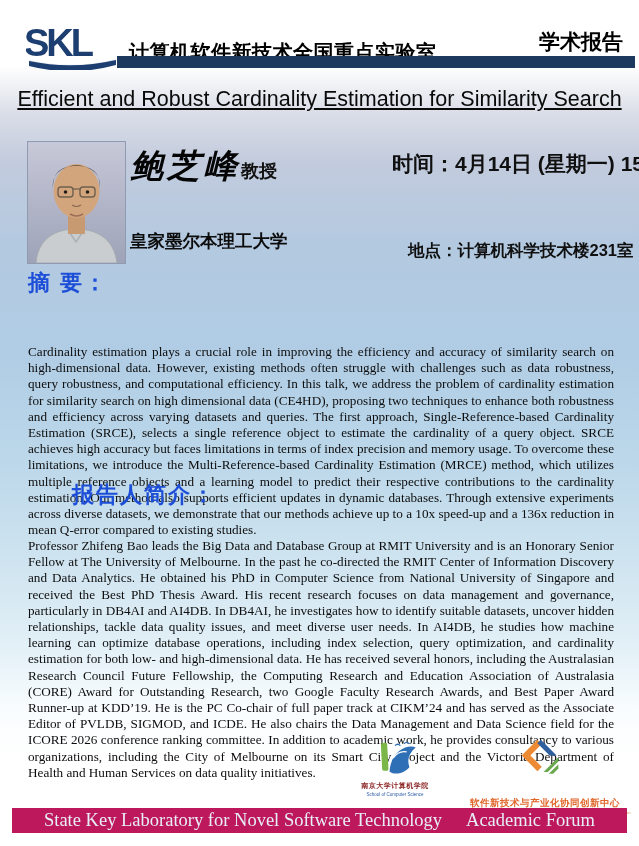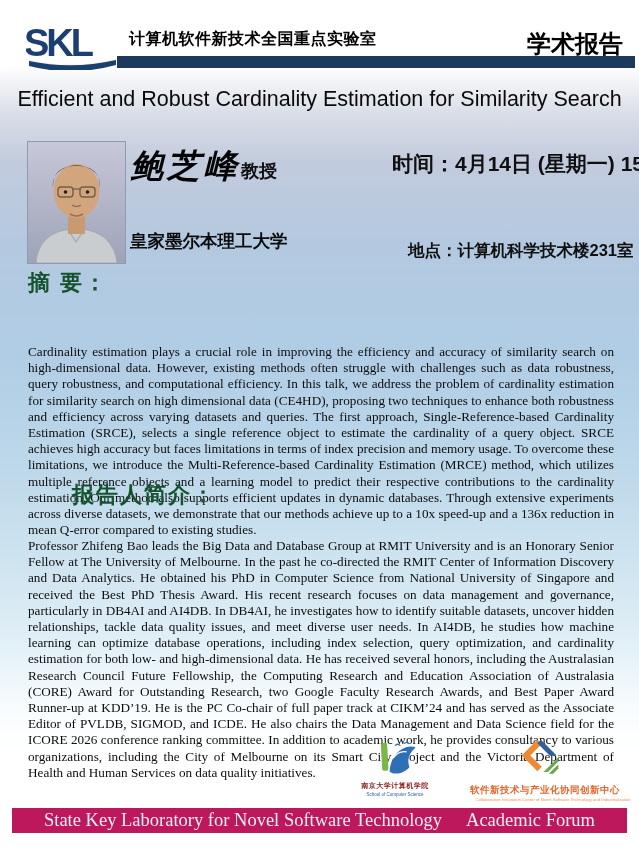--- a/index.html
+++ b/index.html
@@ -4,60 +4,60 @@
 <style>
   html,body{margin:0;padding:0;background:#fff;}
   .poster{position:relative;width:639px;height:846px;background:#ffffff;overflow:hidden;
           font-family:"Liberation Sans",sans-serif;color:#000;}
   .bg-gradient{position:absolute;left:0;top:66px;width:639px;height:690px;
     background:linear-gradient(180deg,#ffffff 0%,#d9dde7 7%,#c2cbdd 14%,#b3c9e0 26%,
       #b0cde5 42%,#bdd8ea 58%,#cfe4f0 72%,#e2f0f7 84%,#f8fcfe 93%,#ffffff 100%);}
 
   
   .skl-logo{position:absolute;left:26px;top:24px;width:92px;height:46px;}
-  .header-lab{position:absolute;left:129px;top:29px;font-size:16px;font-weight:700;
+  .header-lab{position:absolute;left:129px;top:39px;font-size:20px;font-weight:700;
               letter-spacing:.5px;color:#000;white-space:nowrap;}
-  .header-forum{position:absolute;right:16px;top:28px;font-size:24px;font-weight:700;color:#000;}
+  .header-forum{position:absolute;right:16px;top:28px;font-size:21px;font-weight:700;color:#000;}
   .header-bar{position:absolute;left:117px;top:56px;right:4px;height:12px;background:#1d3a5e;}
 
   
   .talk-title{position:absolute;left:0;top:85px;width:639px;text-align:center;
-              font-size:21.5px;line-height:28px;color:#0a0a0a;}
+              font-size:21.5px;line-height:28px;color:#0a0a0a;text-decoration:underline;}
 
   
   .photo{position:absolute;left:28px;top:142px;width:97px;height:121px;box-shadow:0 0 0 1px #8f9bb0;}
   .speaker-name-row{position:absolute;left:130px;top:144px;white-space:nowrap;}
   .speaker-name{font-family:"DejaVu Serif",serif;font-size:33px;font-weight:700;
                 font-style:italic;color:#050505;letter-spacing:4px;}
   .speaker-degree{font-size:18px;font-weight:700;color:#111;}
   .speaker-affiliation{position:absolute;left:130px;top:229px;font-size:17.5px;
                        font-weight:700;color:#0c0c0c;}
   .meta-time{position:absolute;left:392px;top:150px;font-size:21px;font-weight:700;
              color:#101010;white-space:nowrap;}
   .meta-venue{position:absolute;left:392px;top:240px;font-size:16.5px;font-weight:700;
               color:#101010;white-space:nowrap;margin-left:16px;}
 
   
   .sec-heading{position:absolute;left:28px;font-size:22px;font-weight:800;
-               letter-spacing:2px;color:#14532d;}
+               letter-spacing:2px;color:#1d4ed8;}
   .abstract-heading{top:268px;}
   .bio-heading{top:480px;margin-left:44px;}
   .body-text{position:absolute;left:28px;width:586px;font-family:"Liberation Serif",serif;
              font-size:13.2px;line-height:16.2px;text-align:justify;color:#0d0d0d;}
   .abstract-text{top:302px;margin-top:42px;}
   .bio-text{top:538px;}
 
   
   .logo-nju{position:absolute;left:352px;top:740px;width:86px;text-align:center;}
   .logo-cic{position:absolute;left:470px;top:737px;width:140px;text-align:center;}
   .logo-nju svg{width:54px;height:40px;display:block;margin:0 auto;}
   .logo-cic svg{width:44px;height:42px;display:block;margin:0 auto;}
   .logo-cn-nju{font-size:7px;font-weight:700;color:#8b2424;letter-spacing:.5px;margin-top:1px;}
   .logo-en-nju{font-size:5px;color:#2b5ca8;transform:scale(.9);}
-  .logo-cn-cic{font-size:9.5px;font-weight:700;color:#e0662a;letter-spacing:.5px;margin-top:5px;white-space:nowrap;}
+  .logo-cn-cic{font-size:9.5px;font-weight:700;color:#e0662a;letter-spacing:.5px;margin-top:18px;white-space:nowrap;}
   .logo-en-cic{font-size:4.6px;color:#e8965a;white-space:nowrap;transform:scale(.92);}
 
   
   .footer-bar{position:absolute;left:12px;right:12px;top:808px;height:25px;background:#be185d;
     display:flex;align-items:center;justify-content:center;gap:24px;
     font-family:"Liberation Serif",serif;font-size:18.5px;color:#e8eef7;}
 </style>
 </head>
 <body>
 

